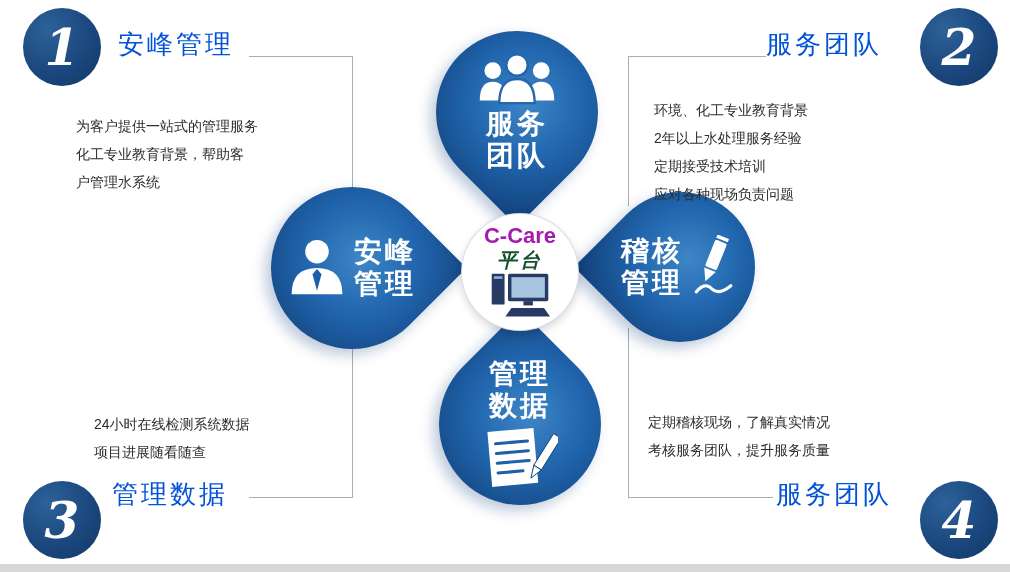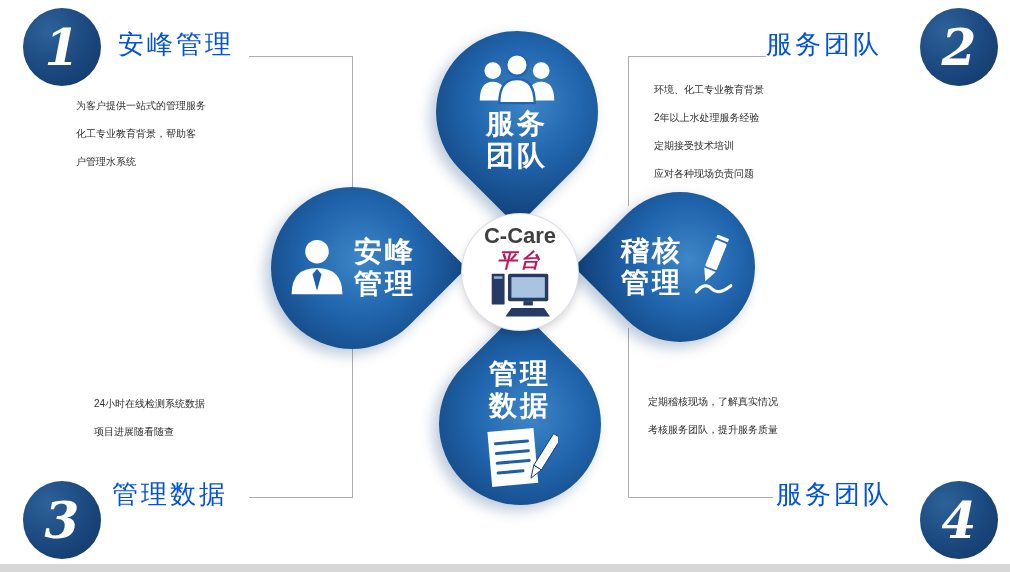--- a/index.html
+++ b/index.html
@@ -17,22 +17,22 @@
   .badge-3 { left:23px; top:481px; }
   .badge-4 { left:920px; top:481px; }
 
   
   .section-title { position:absolute; color:#0353d9; font-size:26px; font-weight:normal;
     letter-spacing:3px; z-index:4; white-space:nowrap; }
   .title-1 { left:118px; top:27px; }
   .title-2 { left:766px; top:27px; }
   .title-3 { left:112px; top:477px; }
   .title-4 { left:776px; top:477px; }
-  .section-text { position:absolute; color:#2d2d2d; font-size:10px; line-height:28px;
-    z-index:4; white-space:nowrap; }
+  .section-text { position:absolute; color:#2d2d2d; font-size:14px; line-height:28px;
+    z-index:4; white-space:nowrap;margin-top:20px; }
   .text-1 { left:76px;  top:92px; }
   .text-2 { left:654px; top:76px; }
   .text-3 { left:94px;  top:390px; }
   .text-4 { left:648px; top:388px; }
 
   
   .connector { position:absolute; background:#adadad; z-index:0; }
   .tl-h { left:249px; top:56px; width:103px; height:1px; }
   .tl-v { left:352px; top:56px; width:1px; height:133px; }
   .tr-h { left:628px; top:56px; width:138px; height:1px; }
@@ -57,22 +57,22 @@
   .petal-right .petal-inner  { flex-direction:row; gap:6px; }
   .petal-bottom .petal-inner { flex-direction:column; gap:4px; }
   .petal-label { font-size:28px; font-weight:bold; line-height:1.15; letter-spacing:3px;
     text-align:center; }
 
   
   .center-circle { position:absolute; left:462px; top:214px; width:116px; height:116px;
     border-radius:50%; background:#ffffff; z-index:3;
     display:flex; flex-direction:column; align-items:center; justify-content:center;
     box-shadow: 0 0 0 1px #d8dee8, 0 4px 10px rgba(0,0,0,0.18); }
-  .center-brand    { font-size:22px; font-weight:bold; color:#404040; line-height:1.1; }
-  .center-platform { font-size:20px; font-weight:bold; font-style:italic; color:#be185d;
+  .center-brand    { font-size:22px; font-weight:bold; color:#a21caf; line-height:1.1; }
+  .center-platform { font-size:20px; font-weight:bold; font-style:italic; color:#14532d;
     letter-spacing:3px; line-height:1.15; }
 
   .bottom-bar { position:absolute; left:0; top:564px; width:1010px; height:8px;
     background:#d7d7d7; z-index:5; }
 </style>
 </head>
 <body>
 
 <div class="canvas">
 

